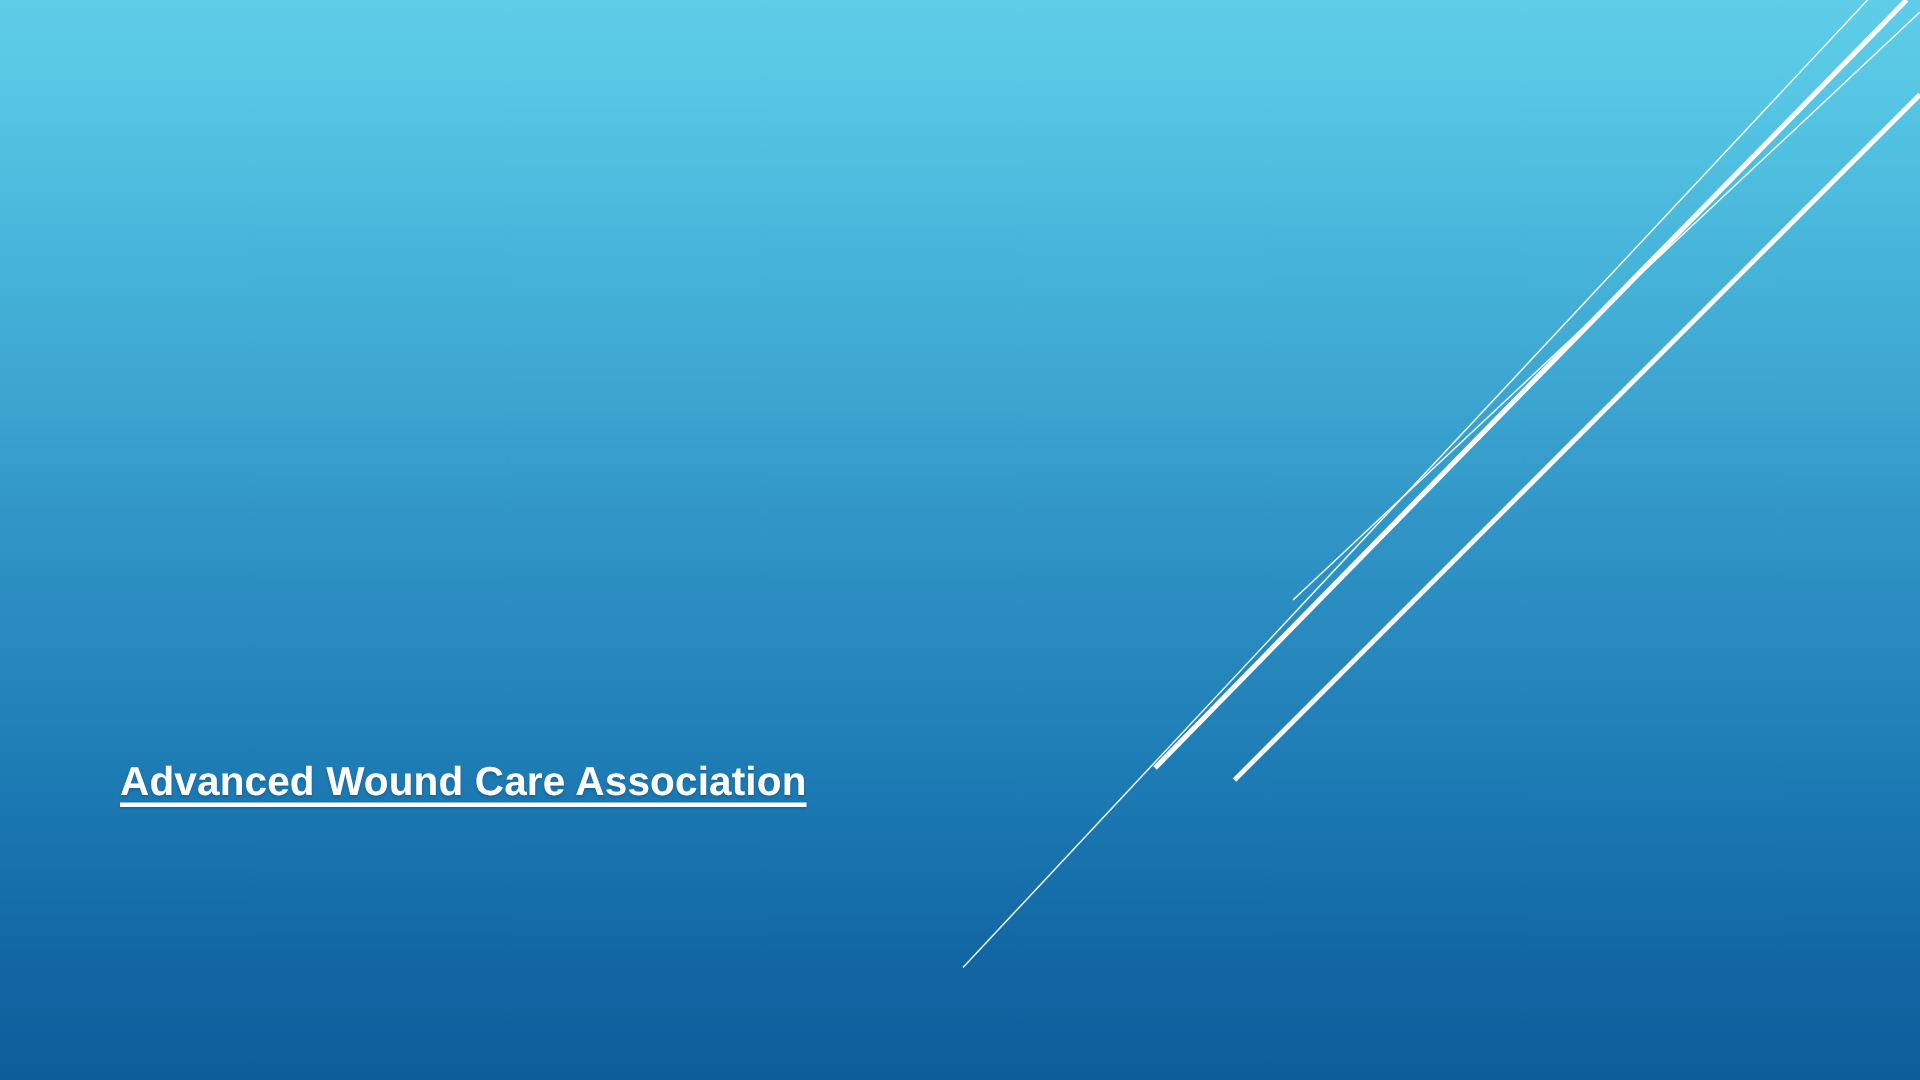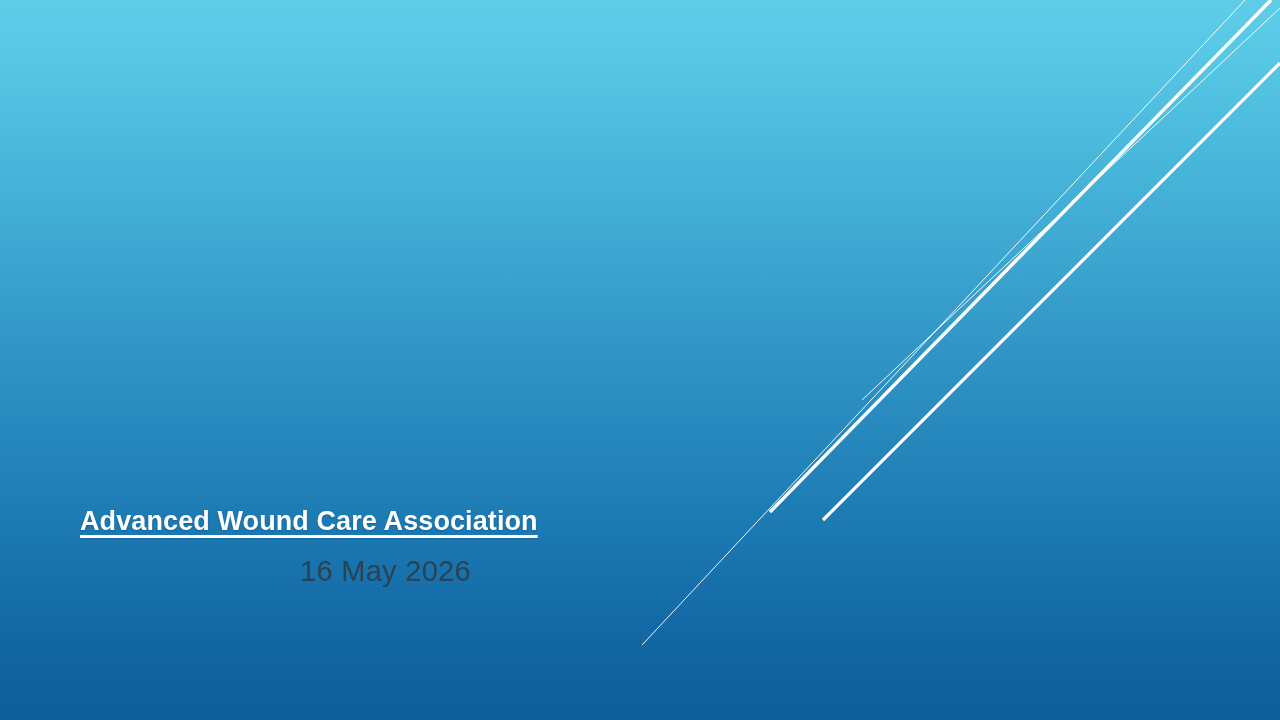--- a/index.html
+++ b/index.html
@@ -101,15 +101,14 @@
         <line x1="1245" y1="0" x2="642" y2="645" stroke="#ffffff" stroke-width="1" opacity="0.92"></line>
         <line x1="1271" y1="0" x2="770" y2="512" stroke="#ffffff" stroke-width="3.4" opacity="1"></line>
         <line x1="1280" y1="8" x2="862" y2="400" stroke="#ffffff" stroke-width="1" opacity="0.92"></line>
         <line x1="1280" y1="63" x2="823" y2="520" stroke="#ffffff" stroke-width="3.2" opacity="1"></line>
       </g>
   </svg>
 
 
   <div class="org">Advanced Wound Care Association</div>
 
-  <div class="date">16 May 2026</div>
 
 </div>
 
 </body></html>

